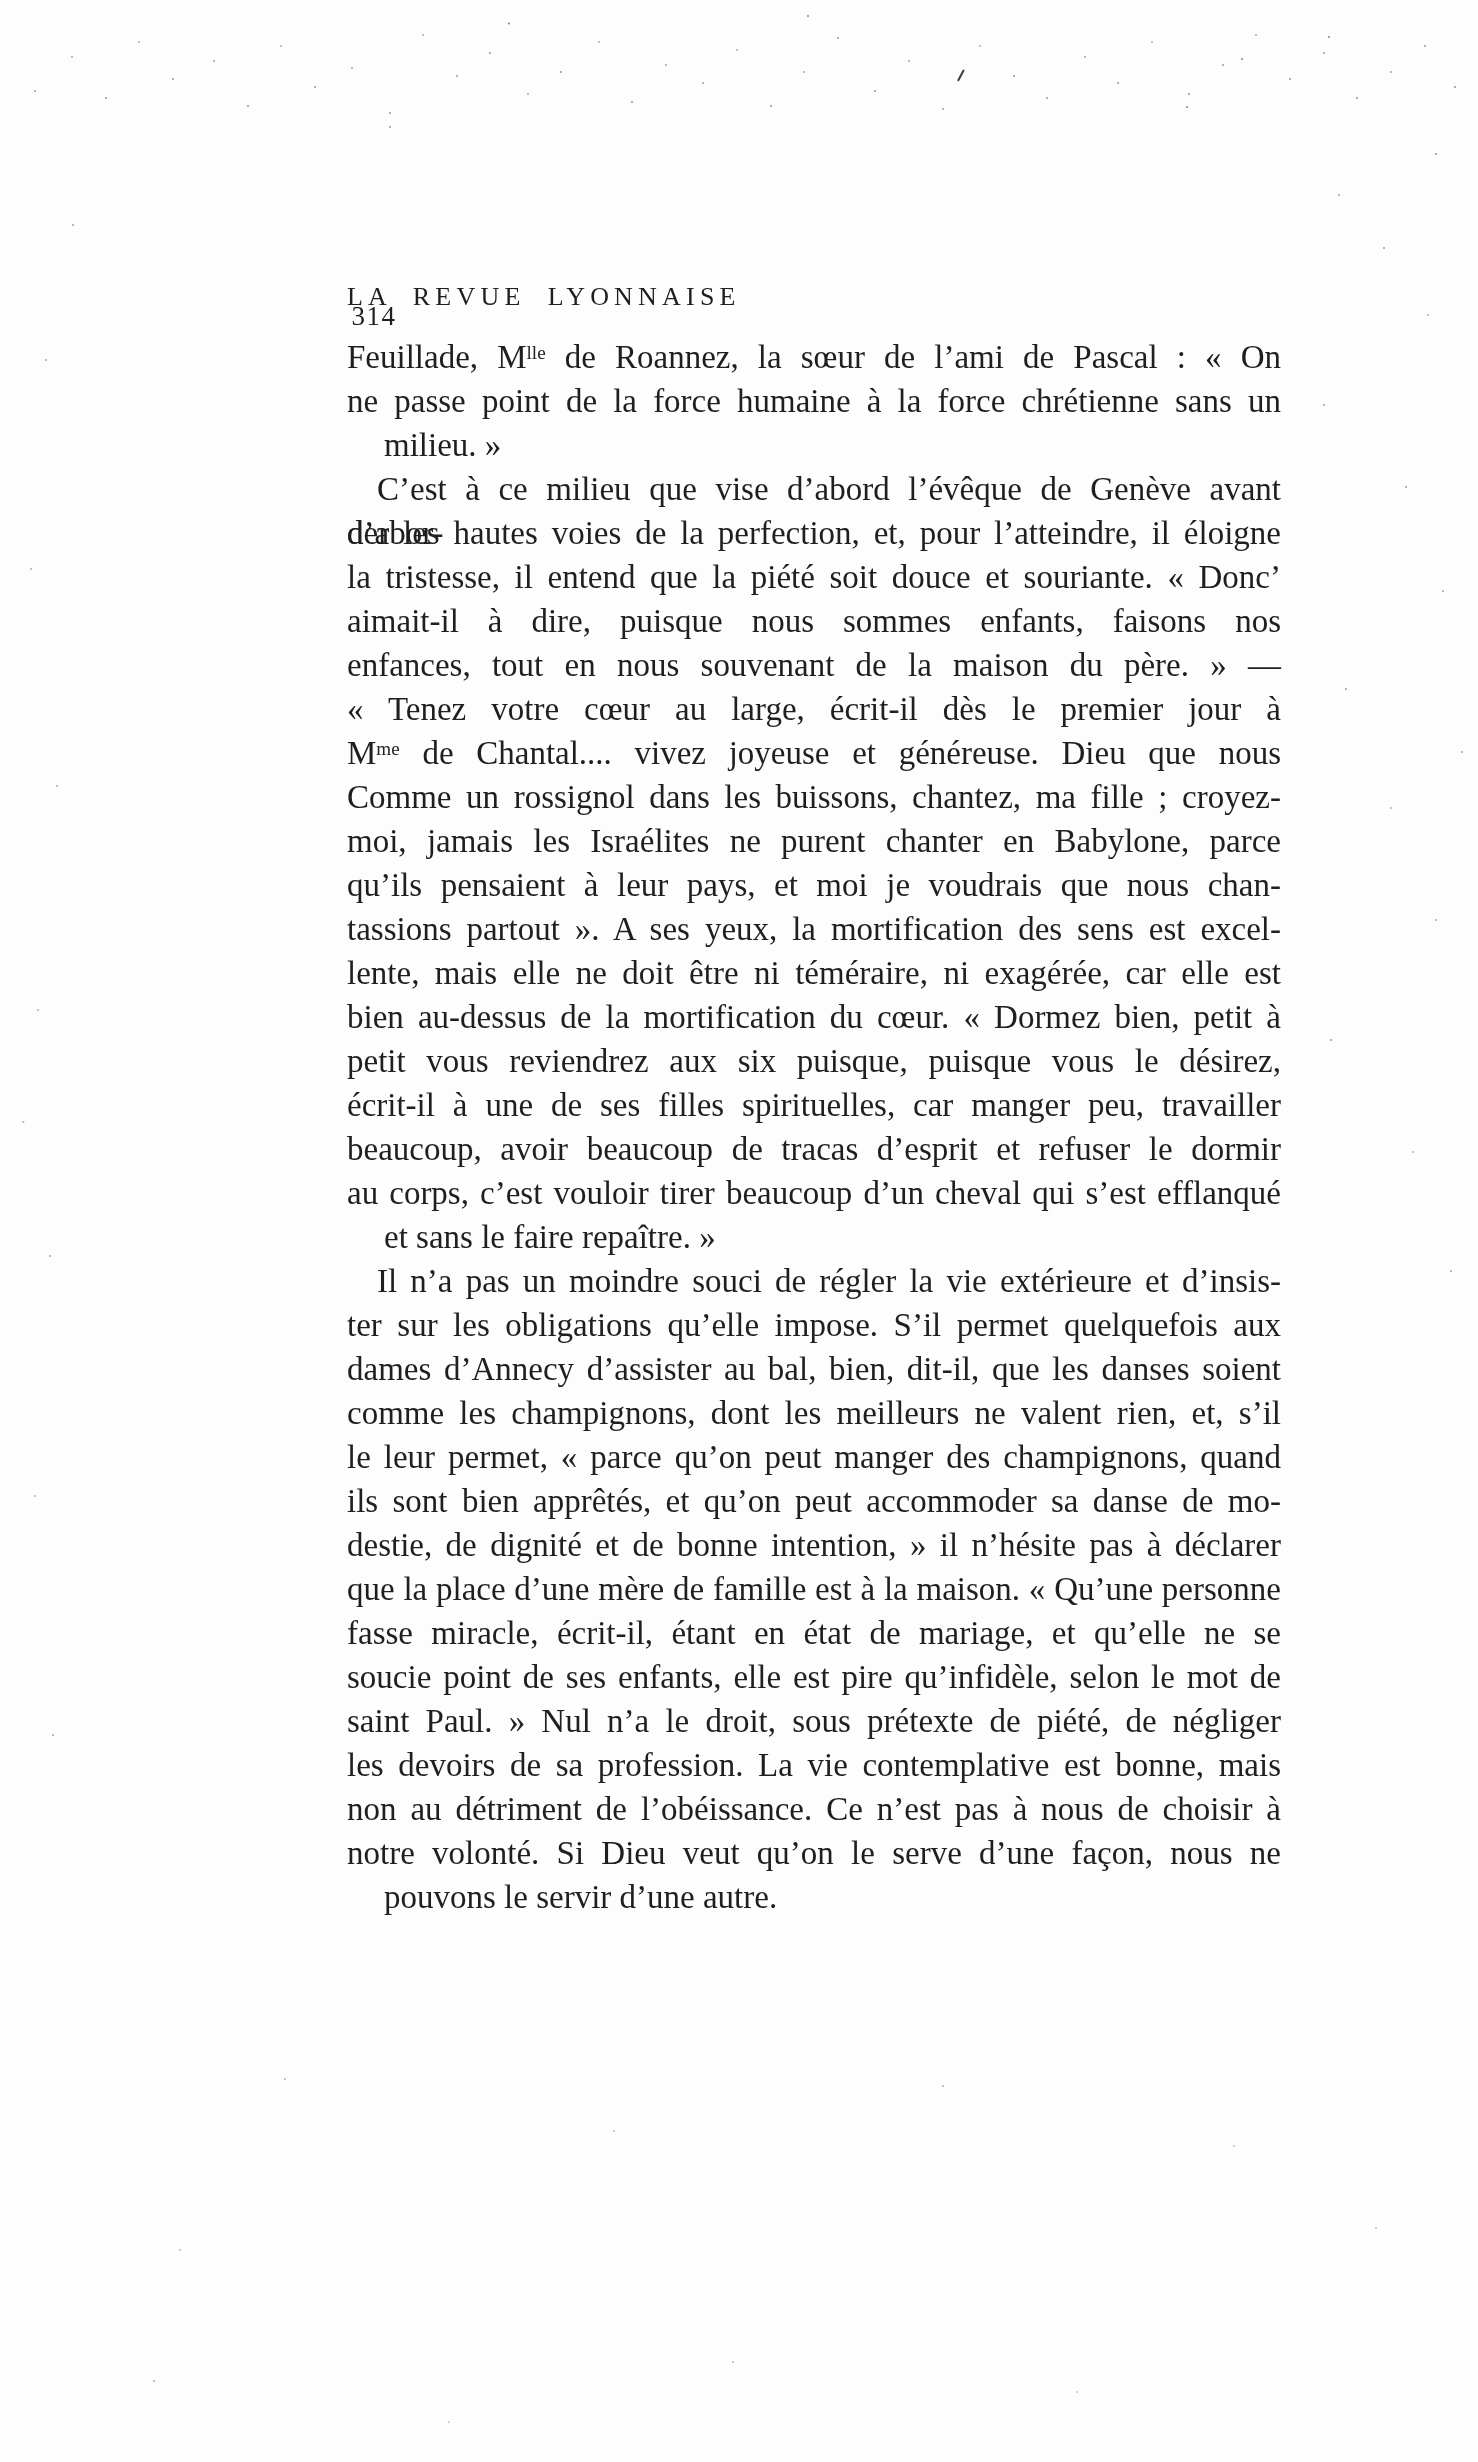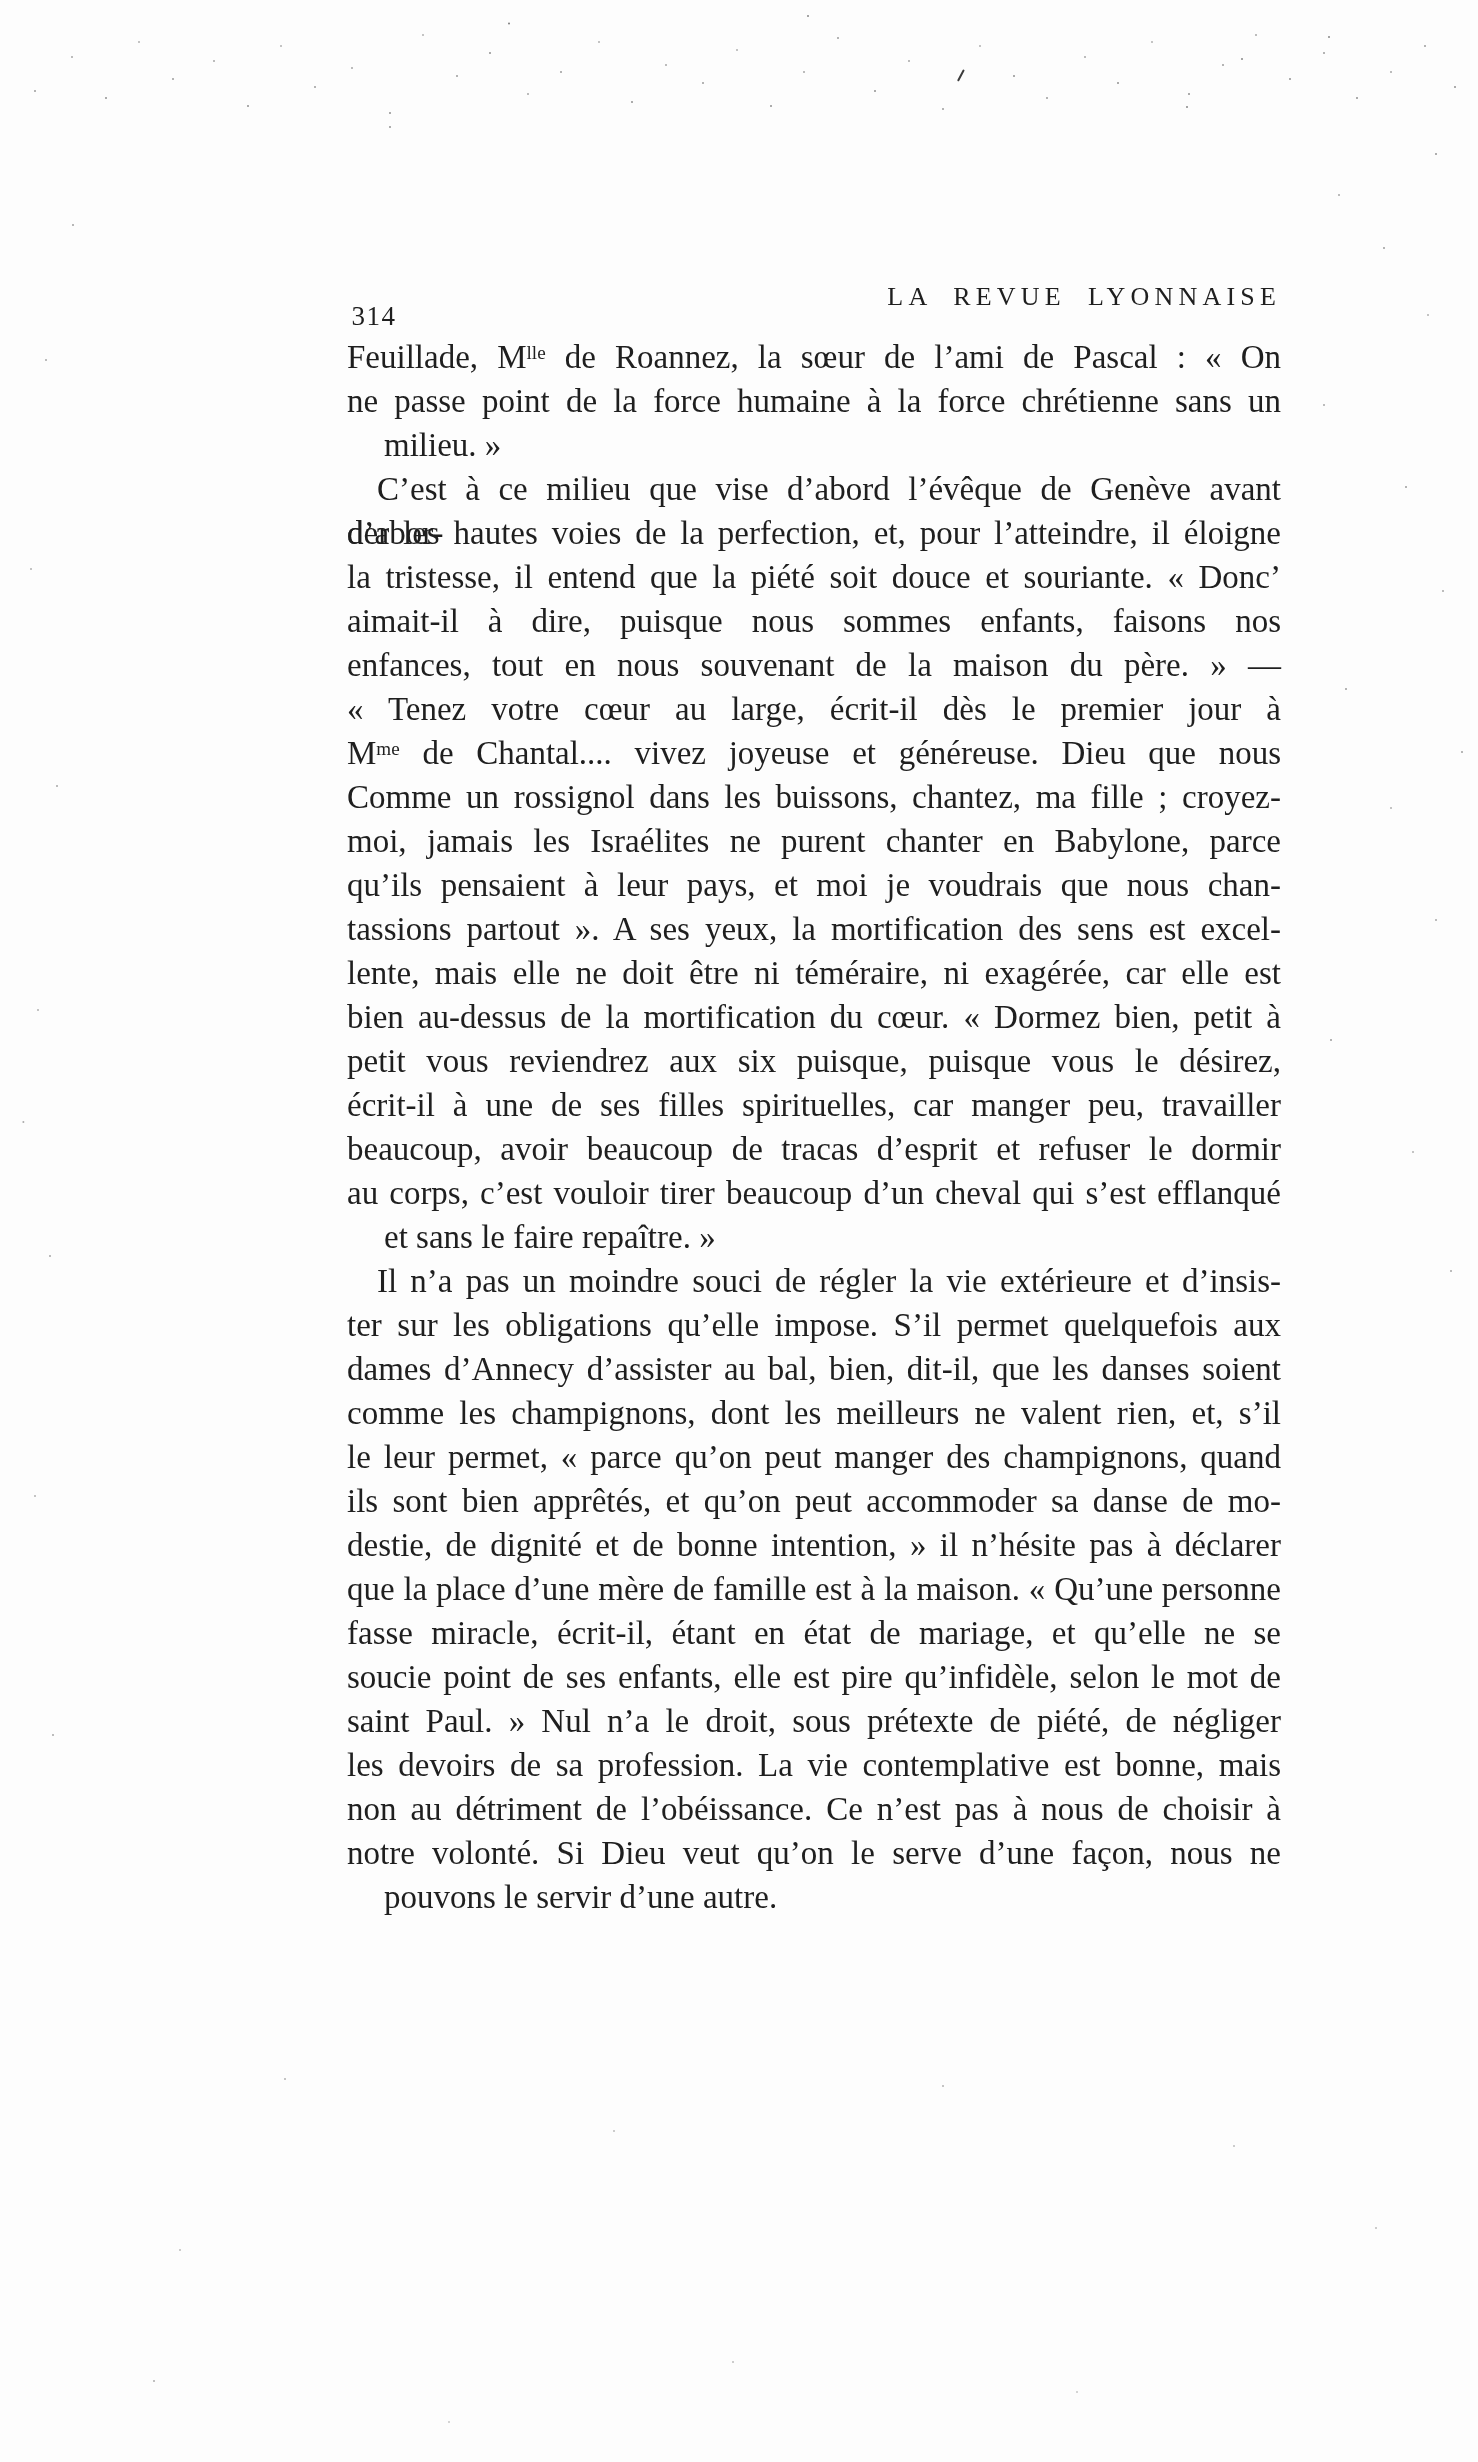--- a/index.html
+++ b/index.html
@@ -22,21 +22,21 @@
   }
   .pagenum{
     position:absolute;
     left:4.5px;
     top:19px;
     font-size:27px;
     letter-spacing:1.5px;
   }
   .running-title{
     margin:0;
-    text-align:right;
+    text-align:left;
     font-size:26px;
     font-weight:normal;
     letter-spacing:5.2px;
     word-spacing:10.5px;
   }
   
   .text{
     position:absolute;
     left:347px;
     top:335px;

